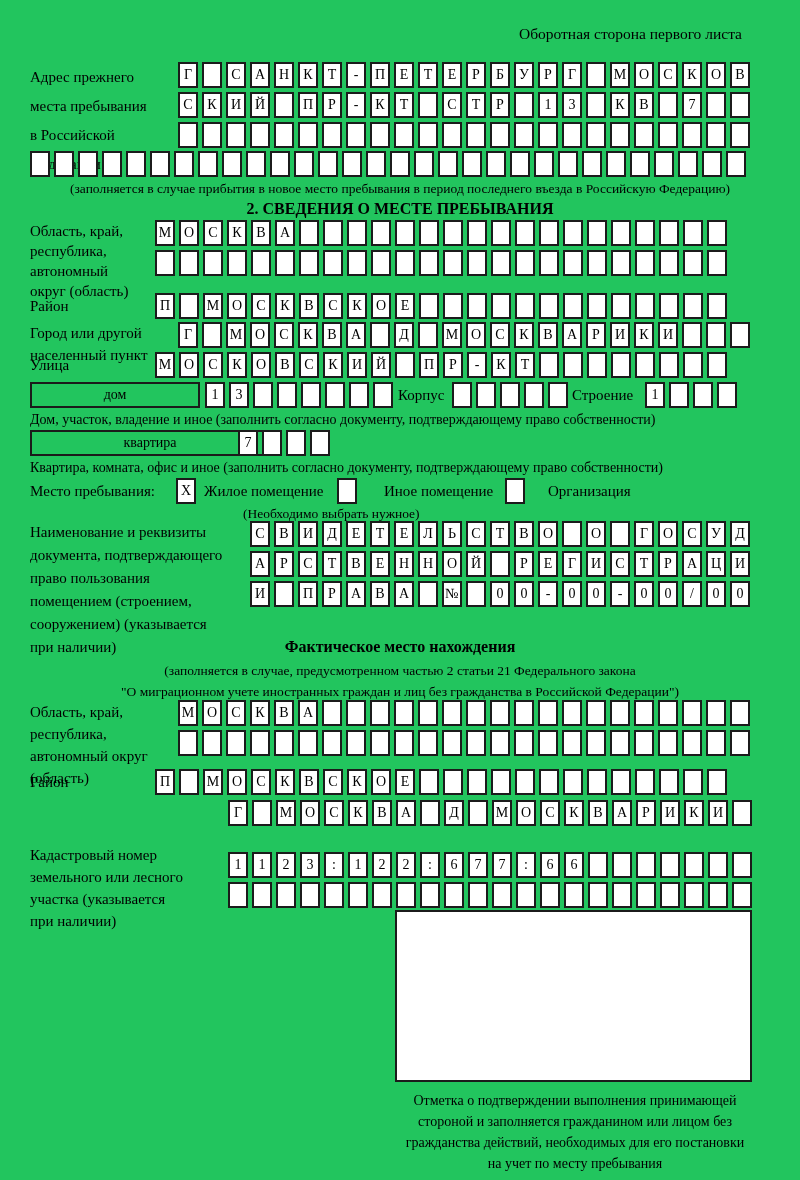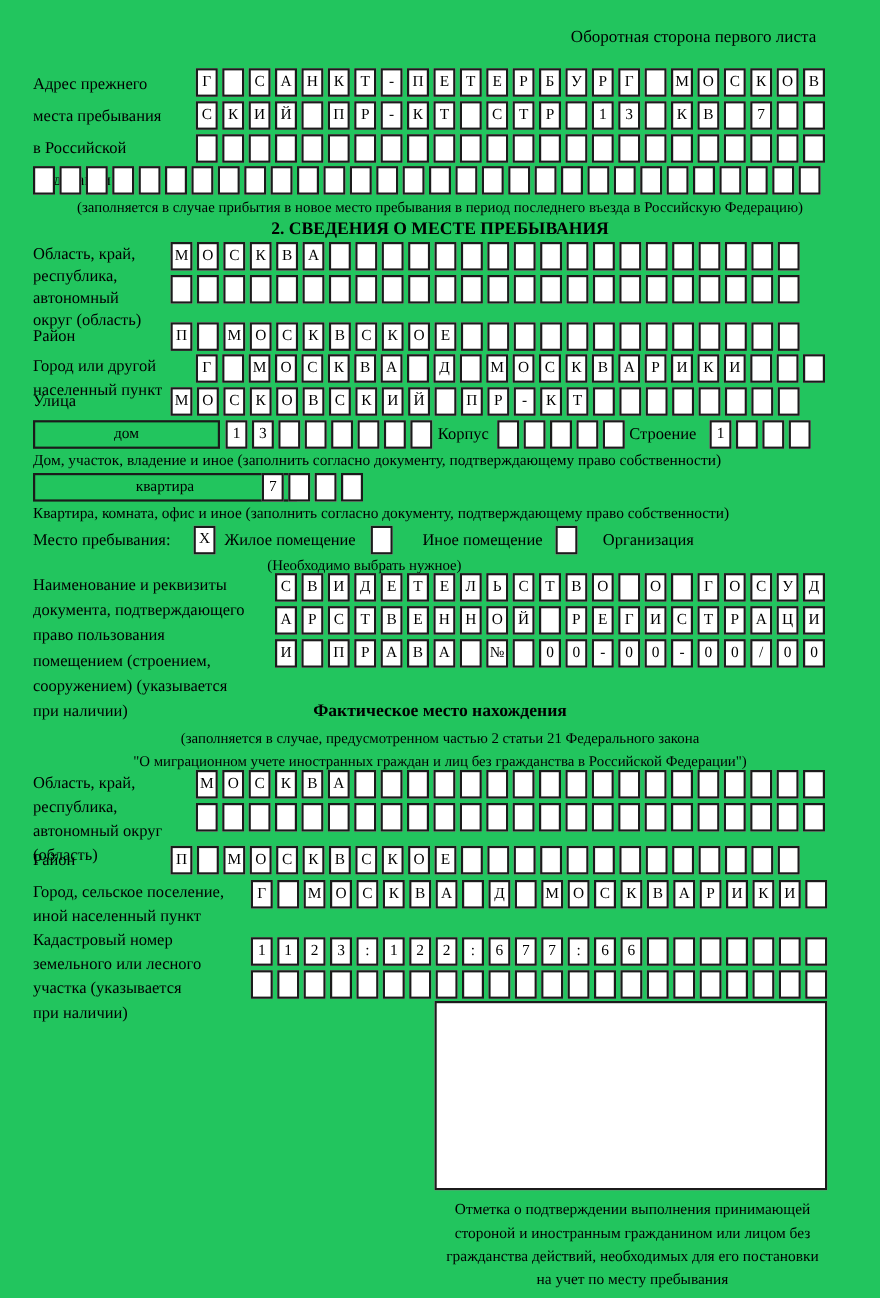--- a/index.html
+++ b/index.html
@@ -501,24 +501,20 @@
       <span class="cell"></span>
       <span class="cell"></span>
       <span class="cell"></span>
       <span class="cell"></span>
       <span class="cell"></span>
       <span class="cell"></span>
       <span class="cell"></span>
       <span class="cell"></span>
     </div>
 
-  <div class="lbl" style="left:30px;top:800px;line-height:22px;">
-    <div>Город, сельское поселение,</div>
-    <div>иной населенный пункт</div>
-  </div>
   <div class="cellrow" style="left:228px;top:800px;">
       <span class="cell">Г</span>
       <span class="cell"></span>
       <span class="cell">М</span>
       <span class="cell">О</span>
       <span class="cell">С</span>
       <span class="cell">К</span>
       <span class="cell">В</span>
       <span class="cell">А</span>
       <span class="cell"></span>
@@ -588,18 +584,18 @@
       <span class="cell"></span>
       <span class="cell"></span>
       <span class="cell"></span>
       <span class="cell"></span>
       <span class="cell"></span>
     </div>
 
   <div class="stampbox" style="left:395px;top:910px;width:357px;height:172px;"></div>
   <div class="stampcap" style="left:375px;top:1090px;width:400px;">
     <div>Отметка о подтверждении выполнения принимающей</div>
-    <div>стороной и иностранным гражданином или лицом без</div>
+    <div>стороной и заполняется гражданином или лицом без</div>
     <div>гражданства действий, необходимых для его постановки</div>
     <div>на учет по месту пребывания</div>
   </div>
 
 </div>
 
 </body></html>

